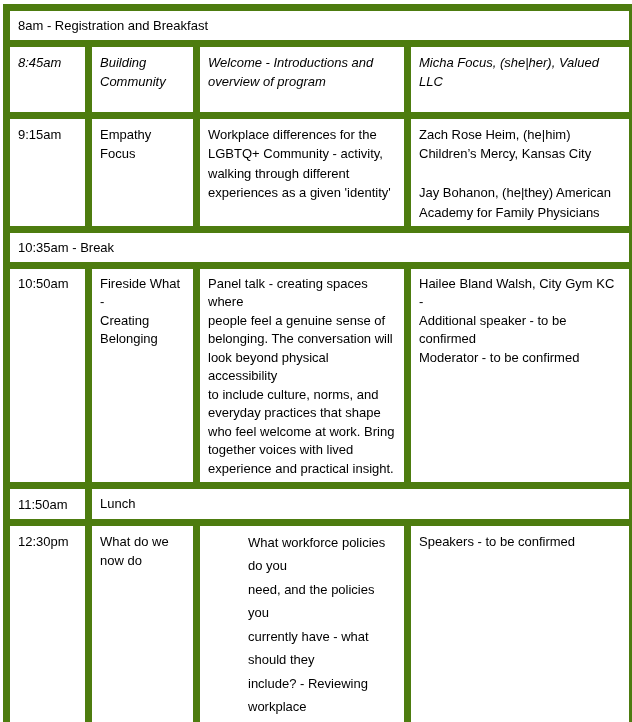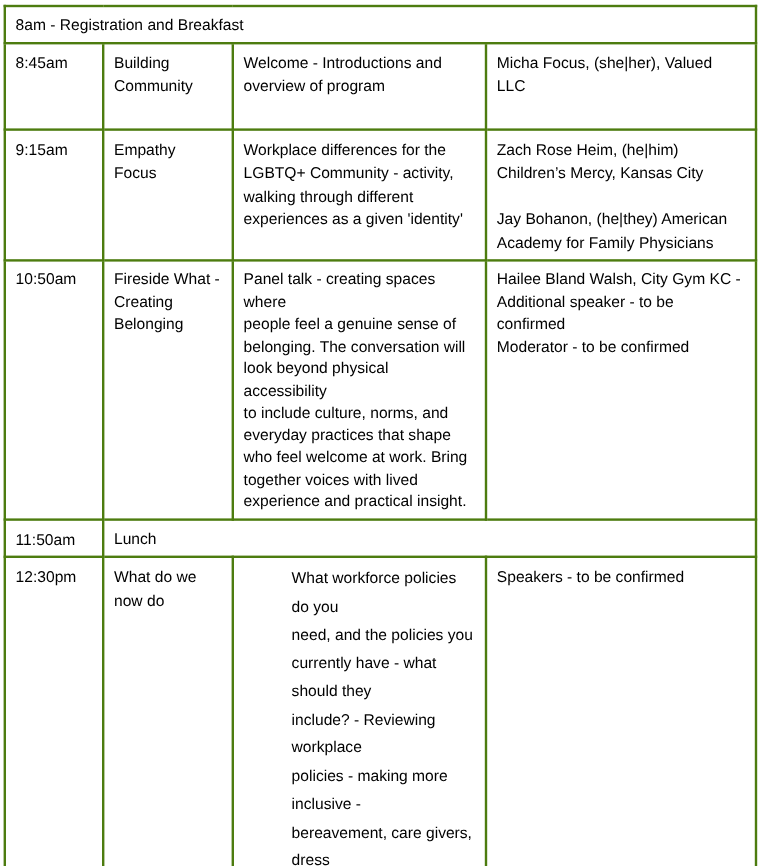--- a/index.html
+++ b/index.html
@@ -15,33 +15,33 @@
   .page {
     padding: 4px 0 0 3px;
   }
   table.agenda {
     border-collapse: collapse;
     table-layout: fixed;
     width: 626px;
     border: 2px solid #000000;
   }
   td {
-    border: 2px solid #4d7c0f;
+    border: 7px solid #4d7c0f;
     vertical-align: top;
     padding: 6px 8px 4px 8px;
     font-size: 13px;
     line-height: 19.5px;
     white-space: pre-wrap;
     word-wrap: break-word;
     overflow: hidden;
   }
   
   tr.r1 { height: 30px; }
   tr.r2 { height: 71px; }
-  tr.r3 { height: 72px; }
+  tr.r3 { height: 72px; font-style: italic; }
   tr.r4 { height: 106px; }
   tr.r5 { height: 29px; }
   tr.r6 { height: 176px; }
   tr.r7 { height: 30px; }
   tr.r8 { height: 165px; }
   tr.r9 { height: 31px; }
   tr.r6 td { line-height: 18.5px; }
   tr.r8 td.desc { line-height: 23.5px; padding-top: 5px; padding-left: 48px; }
   td.banner, td.spanwide { padding-top: 5px; }
 </style>
@@ -79,20 +79,23 @@
 LGBTQ+ Community - activity,
 walking through different
 experiences as a given 'identity'</td>
         <td class="spk">Zach Rose Heim, (he|him)
 Children’s Mercy, Kansas City
 
 Jay Bohanon, (he|they) American
 Academy for Family Physicians</td>
       </tr>
 
+      <tr class="r5">
+        <td class="banner" colspan="4">10:35am - Break</td>
+      </tr>
 
       <tr class="r6">
         <td class="time">10:50am</td>
         <td class="title">Fireside What -
 Creating
 Belonging</td>
         <td class="desc">Panel talk - creating spaces where
 people feel a genuine sense of
 belonging. The conversation will
 look beyond physical accessibility

